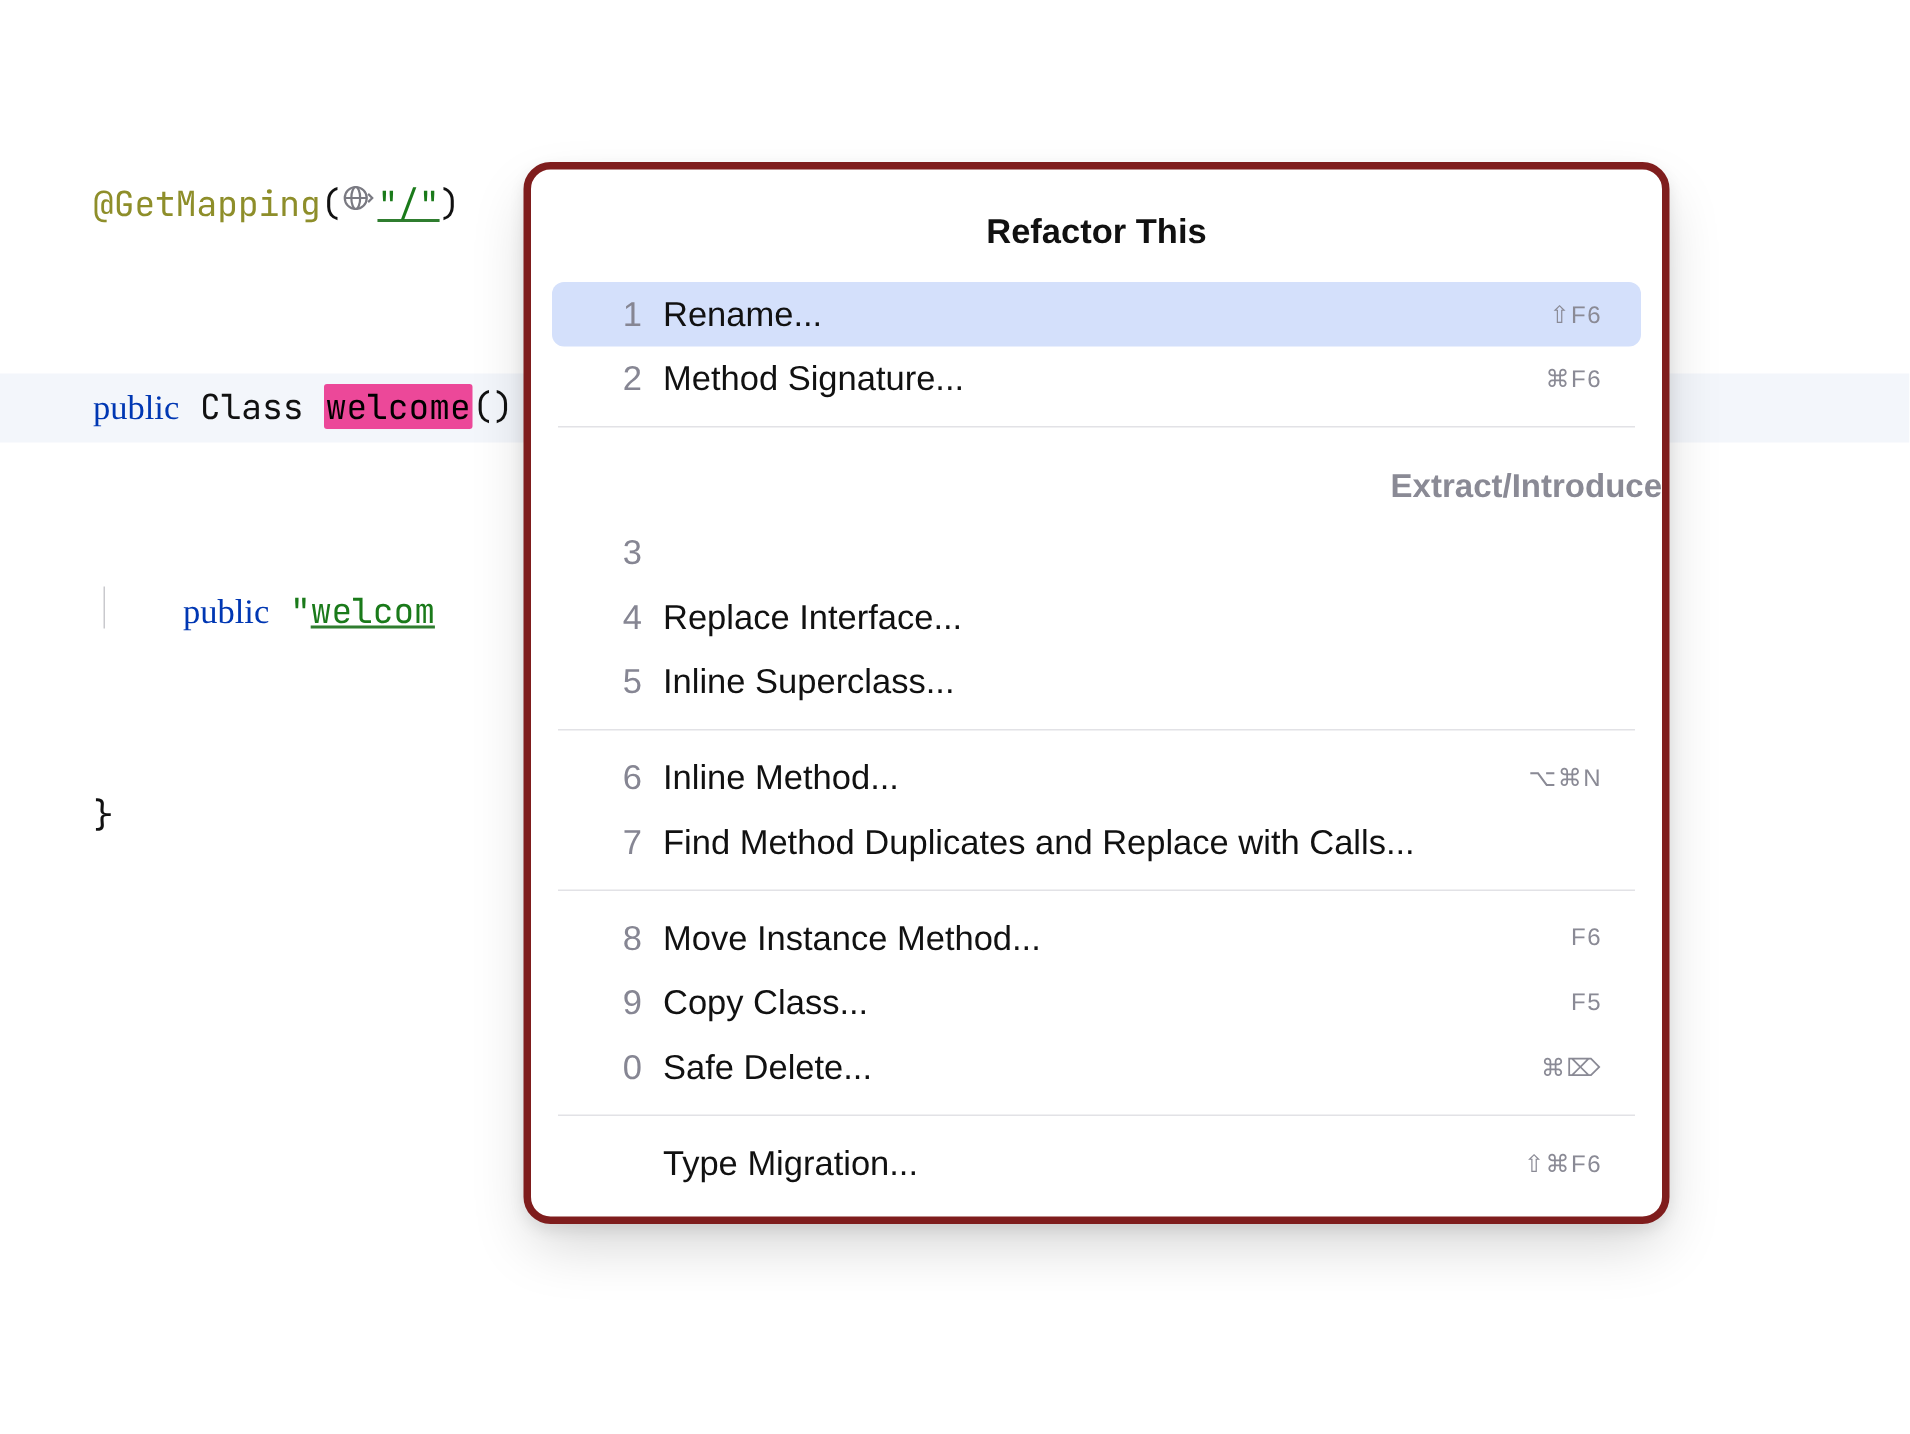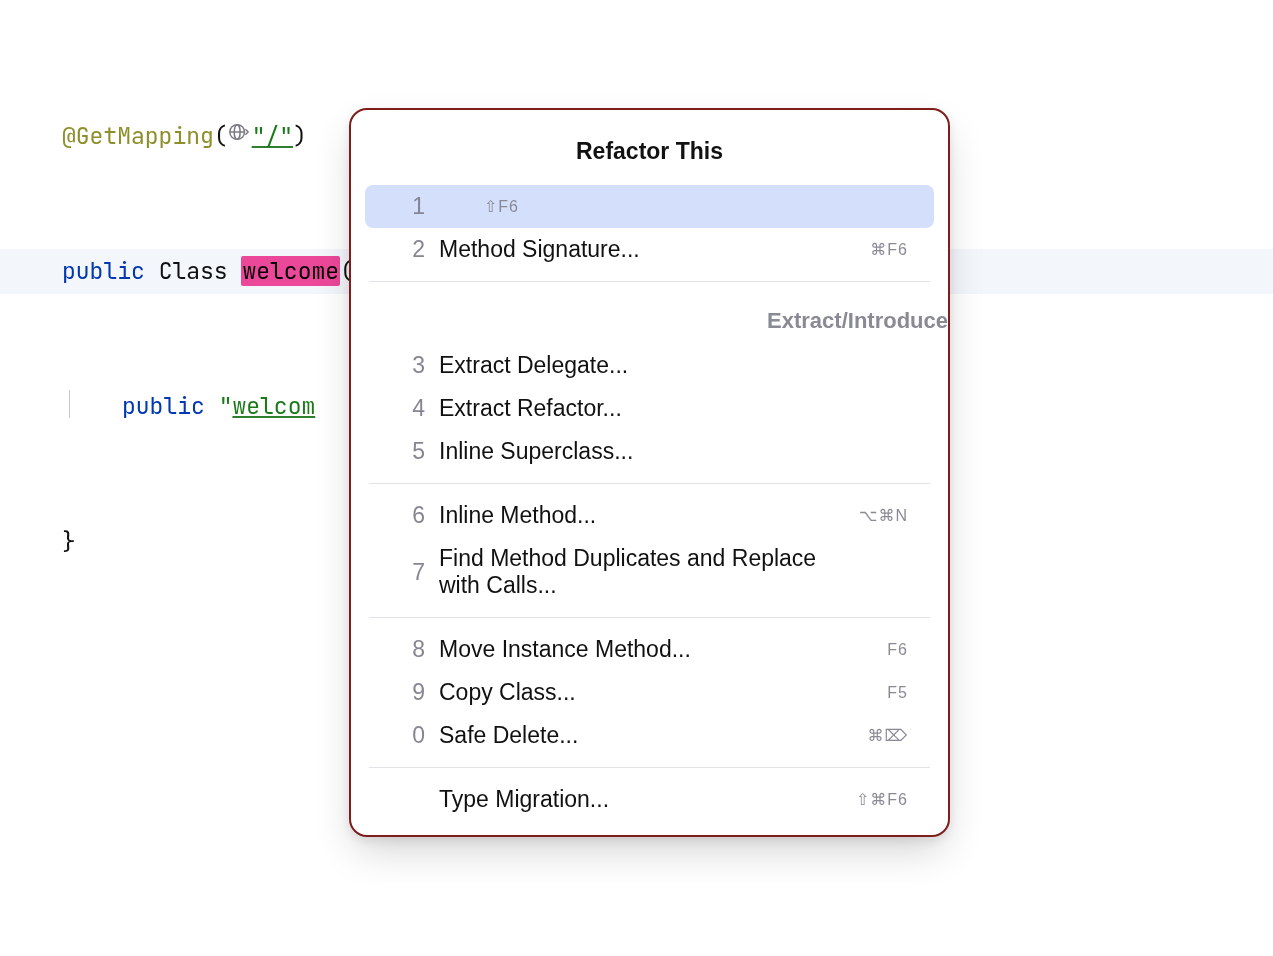--- a/index.html
+++ b/index.html
@@ -17,40 +17,40 @@
     line-height: 1.95;
     padding-top: 24px;
     white-space: pre;
   }
   .line { padding-left: 62px; }
   .line-hl { background: #f3f6fb; }
   .at { color: #8e8e2a; }
   .paren { color: #111; }
   .str { color: #1a7a1a; }
   .str-underline { text-decoration: underline; text-decoration-color: #2f7d2f; }
-  .kw { color: #0037b3; }
+  .kw { color: #0037b3; font-family: Liberation Serif, serif; }
   .ident { color: #111; }
   .method { color: #000; }
   .method-decl { background: #ec4899; padding: 0 1px; border-radius:2px;}
   .indent2 { padding-left: 122px; }
   .gutter-icon {
     display: inline-block;
     vertical-align: middle;
     margin-right: 2px;
     position: relative;
     top: -2px;
   }
   .globe-svg { width: 22px; height: 22px; }
   .popup {
     position: absolute;
     left: 349px;
     top: 108px;
-    width: 601px;
+    width: 764px;
     background: #fff;
-    border: 2px solid #7f1d1d;
+    border: 5px solid #7f1d1d;
     border-radius: 18px;
     box-shadow: 0 18px 40px -6px rgba(0,0,0,0.18), 0 4px 10px rgba(0,0,0,0.08);
     overflow: hidden;
     padding-bottom: 14px;
   }
   .popup-title {
     text-align: center;
     font-weight: 700;
     font-size: 23px;
     color: #111;
@@ -122,40 +122,40 @@
   <div class="line indent2 caret-line"><span class="kw">public</span> <span class="str"><span>"</span><span class="str-underline">welcom</span></span></div>
   <div class="line"><span class="ident">}</span></div>
 </div>
 
 <div class="popup">
   <div class="popup-title">Refactor This</div>
 
   <div id="group1">
       <div class="item-row selected">
         <span class="item-index">1</span>
+        <span class="item-label">Rename...</span>
         <span class="item-shortcut">⇧F6</span>
       </div>
       <div class="item-row">
         <span class="item-index">2</span>
         <span class="item-label">Method Signature...</span>
         <span class="item-shortcut">⌘F6</span>
       </div>
     </div>
 
   <div class="divider"></div>
   <div class="section-header">Extract/Introduce</div>
   <div id="group2">
       <div class="item-row">
         <span class="item-index">3</span>
-        <span class="item-label">Extract Delegate...</span>
         <span class="item-shortcut"></span>
       </div>
       <div class="item-row">
         <span class="item-index">4</span>
-        <span class="item-label">Extract Refactor...</span>
+        <span class="item-label">Replace Interface...</span>
         <span class="item-shortcut"></span>
       </div>
       <div class="item-row">
         <span class="item-index">5</span>
         <span class="item-label">Inline Superclass...</span>
         <span class="item-shortcut"></span>
       </div>
     </div>
 
   <div class="divider"></div>

